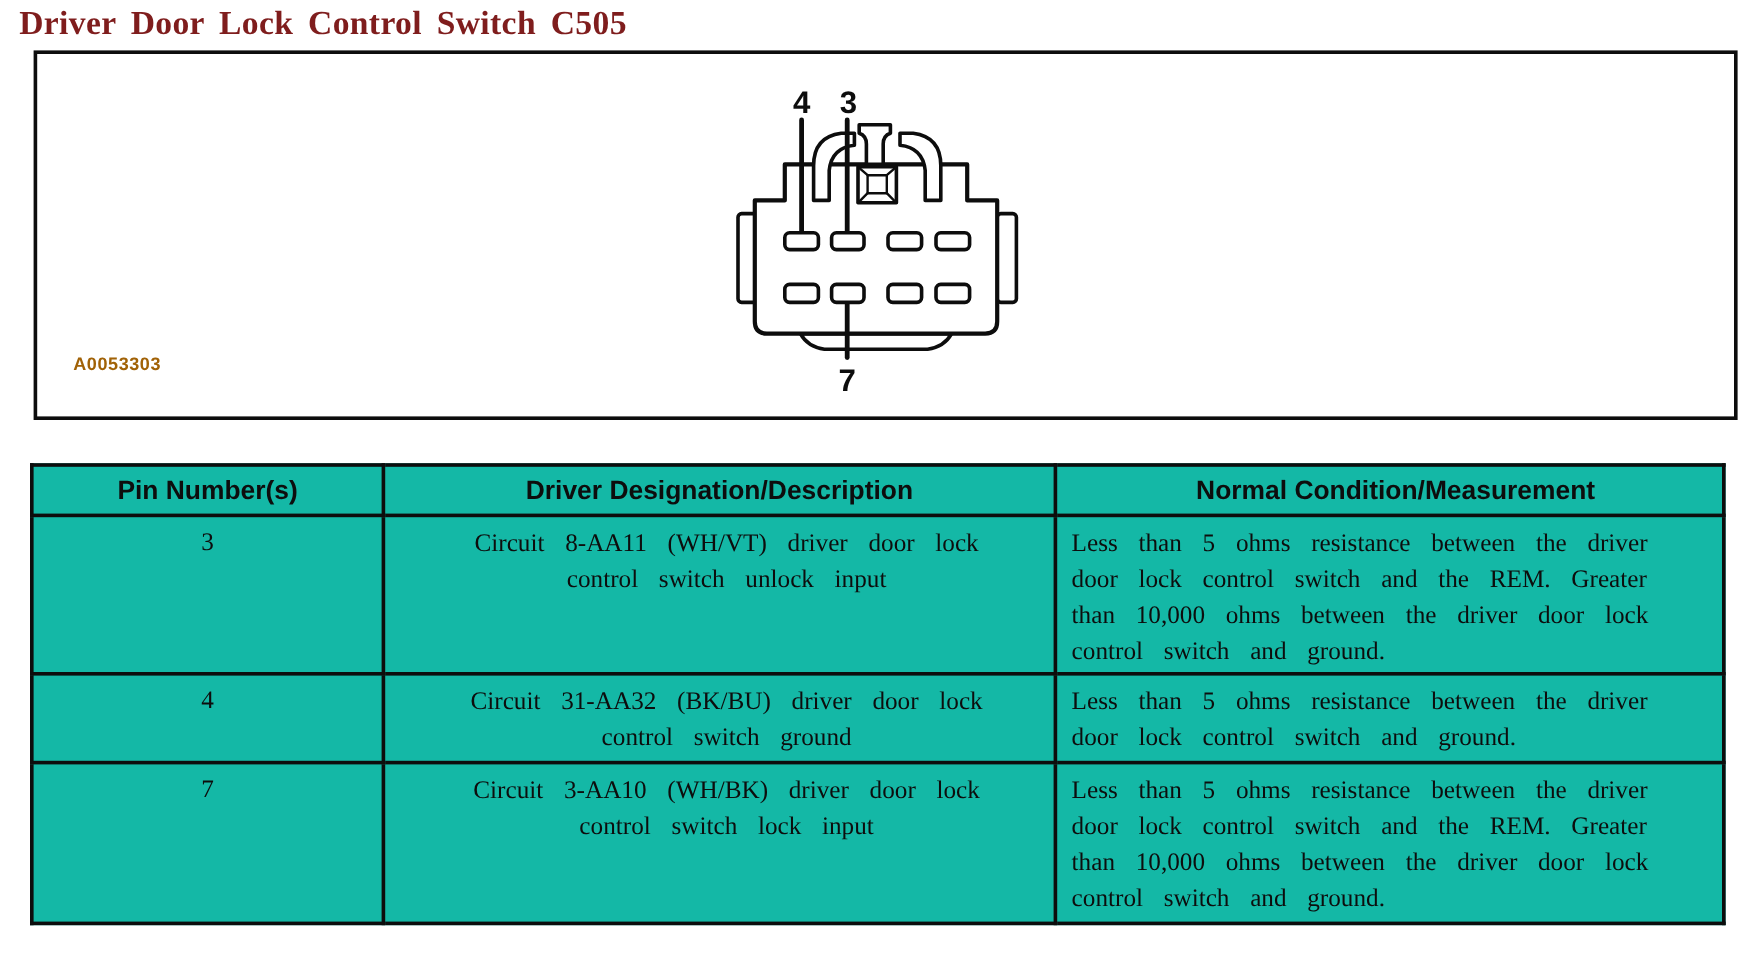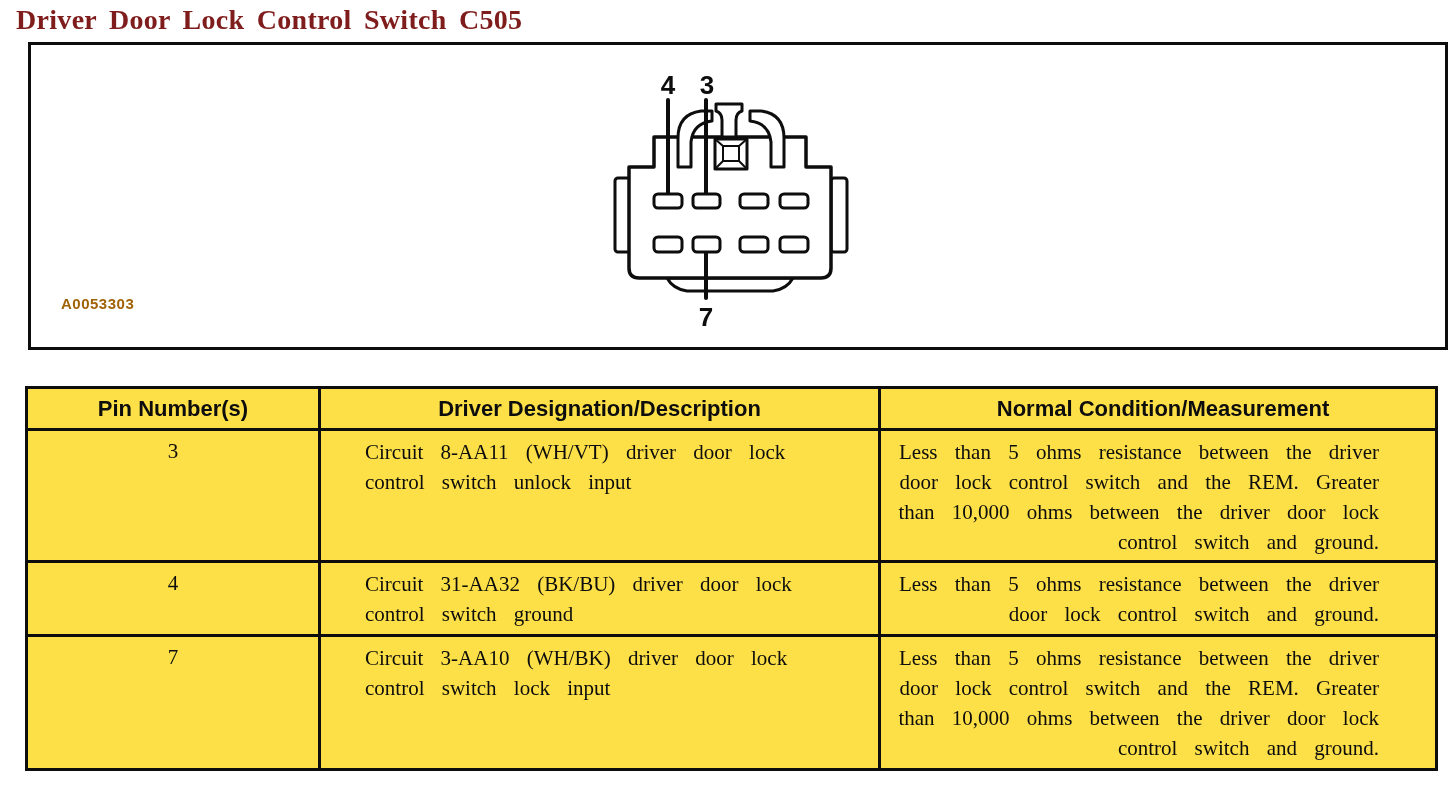--- a/index.html
+++ b/index.html
@@ -32,21 +32,21 @@
     color: #a16207;
   }
   .connector-svg {
     position: absolute; left: 550px; top: 15px;
   }
   .pin-table {
     position: absolute; left: 25px; top: 386px;
     width: 1410px;
     border-collapse: collapse;
     table-layout: fixed;
-    background: #fde047;
+    background: #14b8a6;
   }
   .pin-table col.c1 { width: 293px; }
   .pin-table col.c2 { width: 560px; }
   .pin-table col.c3 { width: 557px; }
   .pin-table th, .pin-table td {
     border: 3px solid #0d0d0d;
     vertical-align: top;
   }
   .pin-table tr.header-row { height: 42px; }
   .pin-table tr.row-1 { height: 132px; }
@@ -63,25 +63,26 @@
   .pin-table th.th-normal { text-align: center; padding-left: 14px; }
   .pin-table td {
     font-size: 21px;
     line-height: 30px;
   }
   td.cell-pin {
     text-align: center;
     padding-top: 5px;
   }
   td.cell-circuit {
+    text-align: center;
     padding: 6px 32px 0 44px;
     word-spacing: 12px;
   }
   td.cell-normal {
-    text-align: right;
+    text-align: left;
     padding: 6px 56px 0 12px;
     word-spacing: 12px;
   }
 </style>
 </head>
 <body>
 
 <h1 class="page-title">Driver Door Lock Control Switch C505</h1>
 
 <div class="figure-box">

